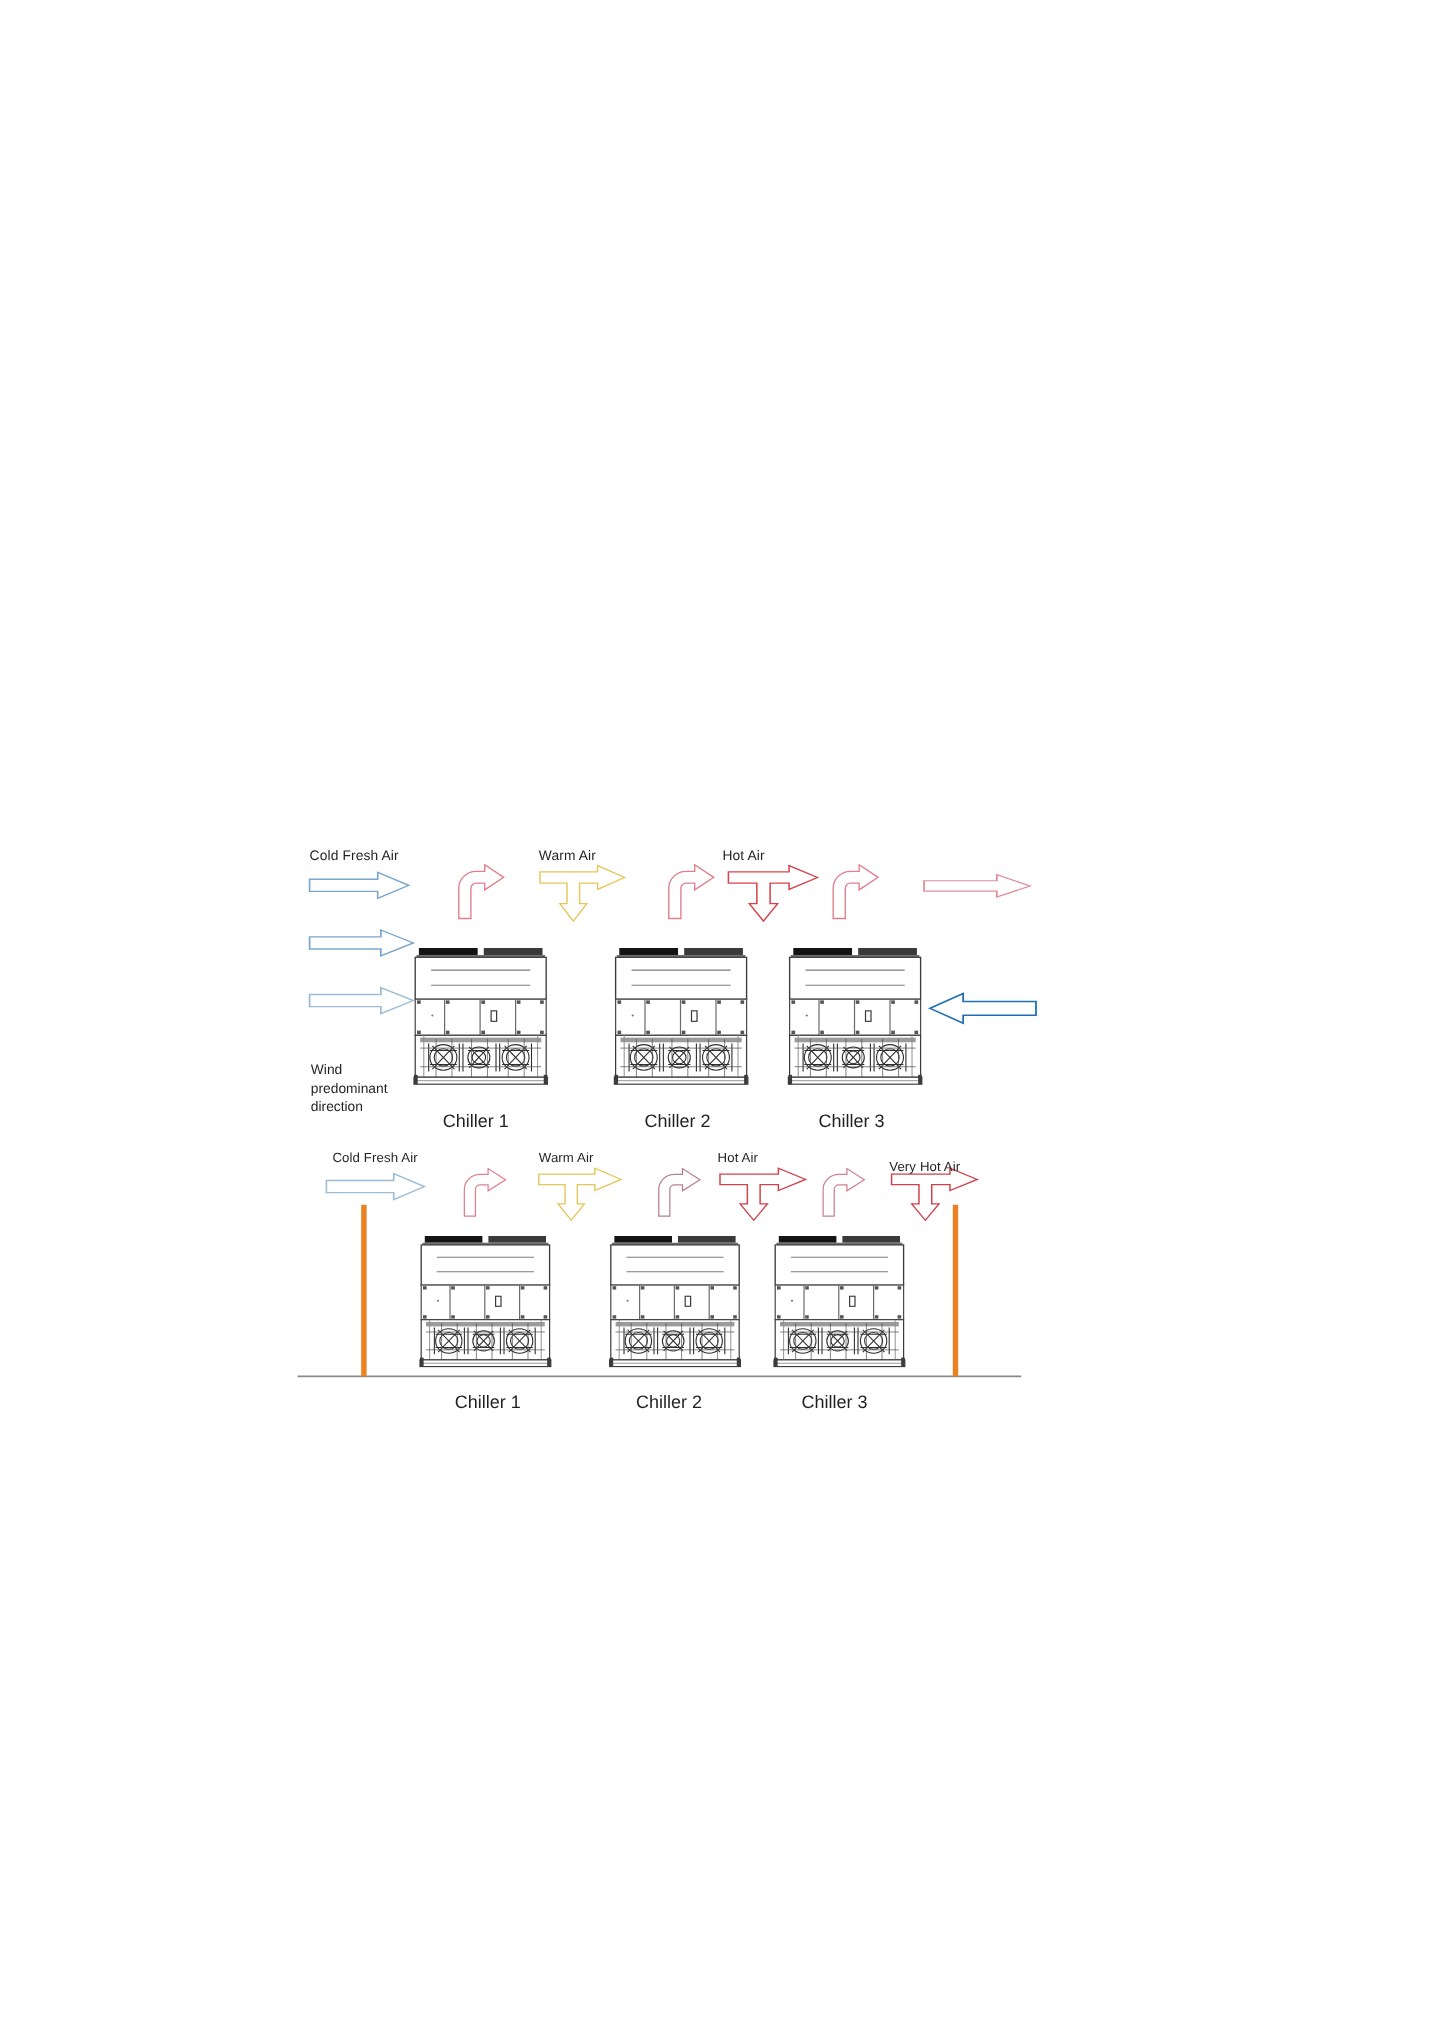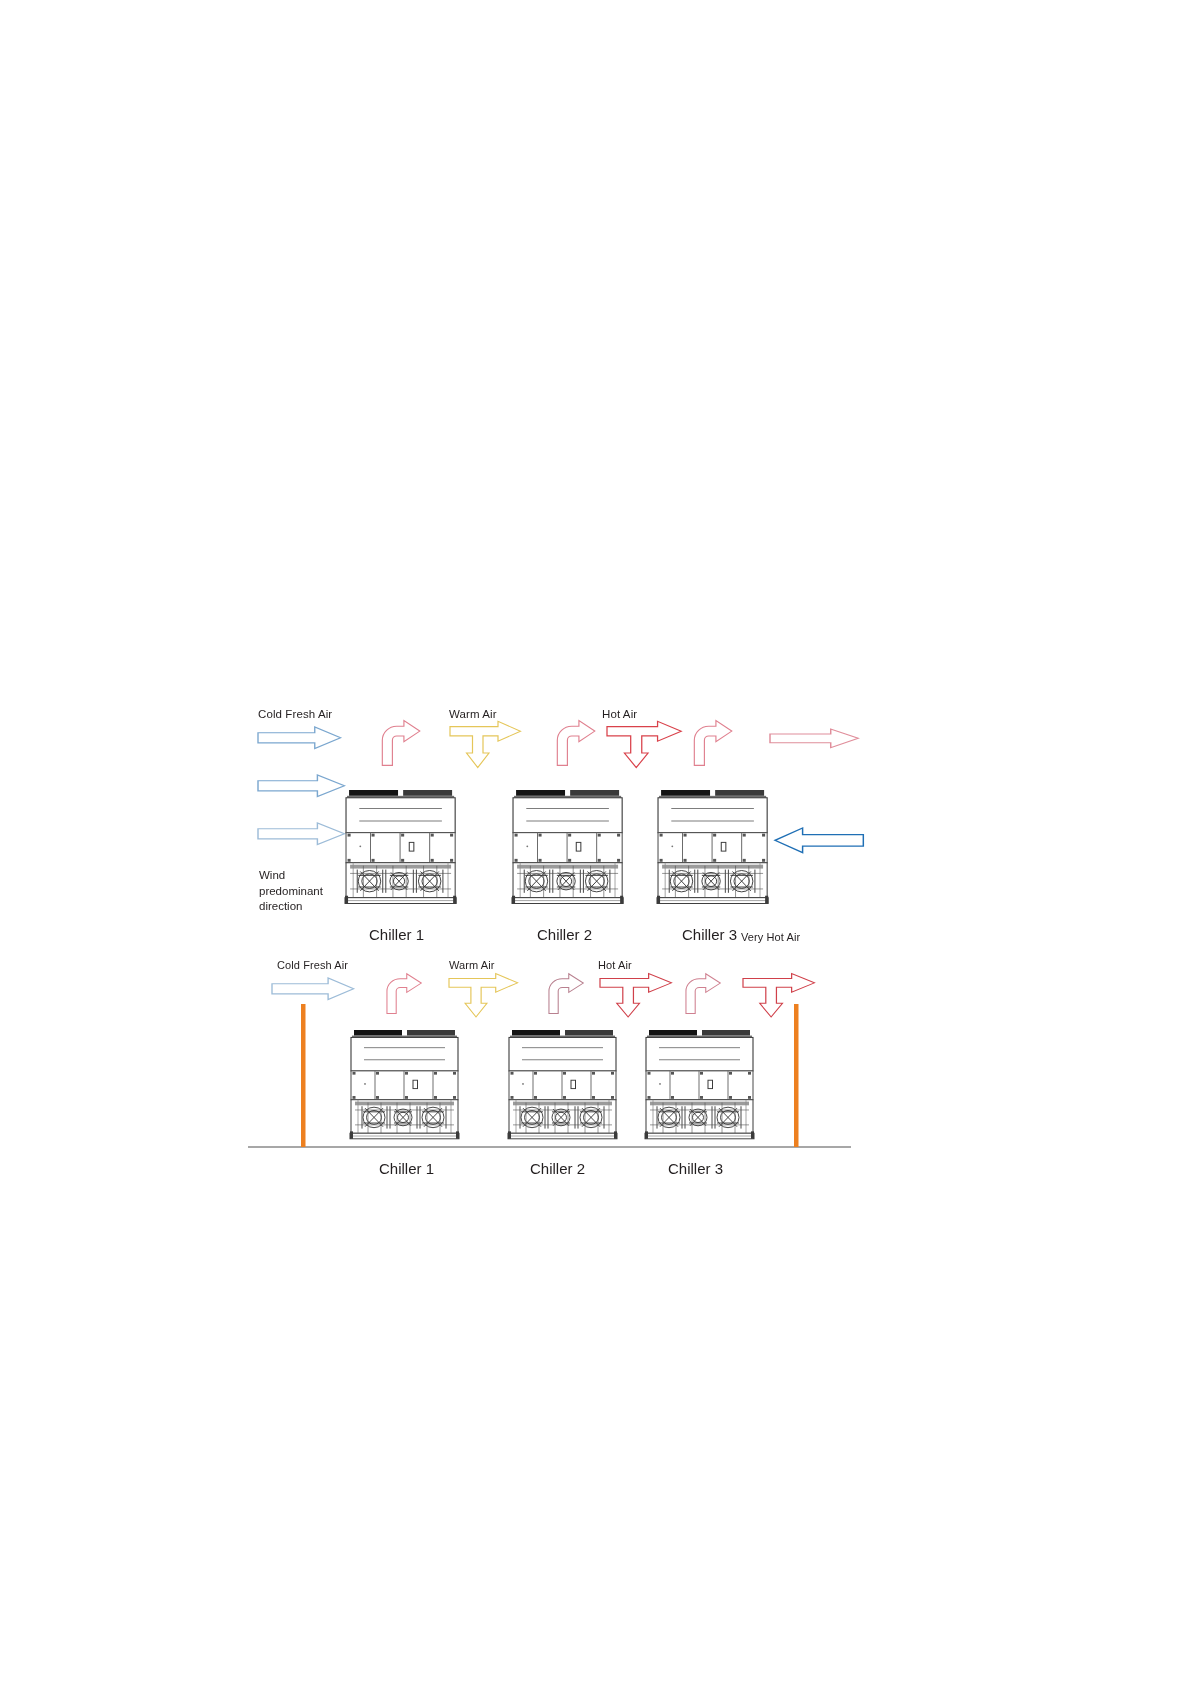--- a/index.html
+++ b/index.html
@@ -6,21 +6,21 @@
   body{width:1191px;height:1684px;position:relative;
        font-family:"Liberation Sans","DejaVu Sans",sans-serif;
        color:#231f20;overflow:hidden;}
   .page{position:absolute;inset:0;background:#fff;}
   .scene{position:absolute;left:0;top:0;width:1191px;height:1684px;}
   svg{display:block;}
   .lbl{position:absolute;font-size:11.5px;letter-spacing:.1px;color:#231f20;
        white-space:nowrap;line-height:15px;}
   .lbl.small{font-size:11px;}
   .chiller-name{position:absolute;font-size:15px;color:#231f20;white-space:nowrap;}
-  .wind-lbl{position:absolute;font-size:11.5px;color:#231f20;line-height:15.5px;}
+  .wind-lbl{position:absolute;font-size:11.5px;color:#231f20;line-height:15.5px;margin-top:17px;}
 </style>
 </head>
 <body>
 
 <div class="page">
 <div class="scene">
 
 <svg width="1191" height="1684" viewBox="0 0 1191 1684">
 
   <defs>
@@ -205,20 +205,20 @@
 <div class="chiller-name" style="left:369px;top:926px;">Chiller 1</div>
 <div class="chiller-name" style="left:537px;top:926px;">Chiller 2</div>
 <div class="chiller-name" style="left:682px;top:926px;">Chiller 3</div>
 
 <div class="lbl small" style="left:277px;top:958px;">Cold Fresh Air</div>
 
 <div class="lbl small" style="left:449px;top:958px;">Warm Air</div>
 
 <div class="lbl small" style="left:598px;top:958px;">Hot Air</div>
 
-<div class="lbl small" style="left:741px;top:930px;">Very Hot Air</div>
+<div class="lbl small" style="left:741px;top:966px;">Very Hot Air</div>
 
 <div class="chiller-name" style="left:379px;top:1160px;">Chiller 1</div>
 <div class="chiller-name" style="left:530px;top:1160px;">Chiller 2</div>
 <div class="chiller-name" style="left:668px;top:1160px;">Chiller 3</div>
 
 </div>
 </div>
 
 </body></html>

